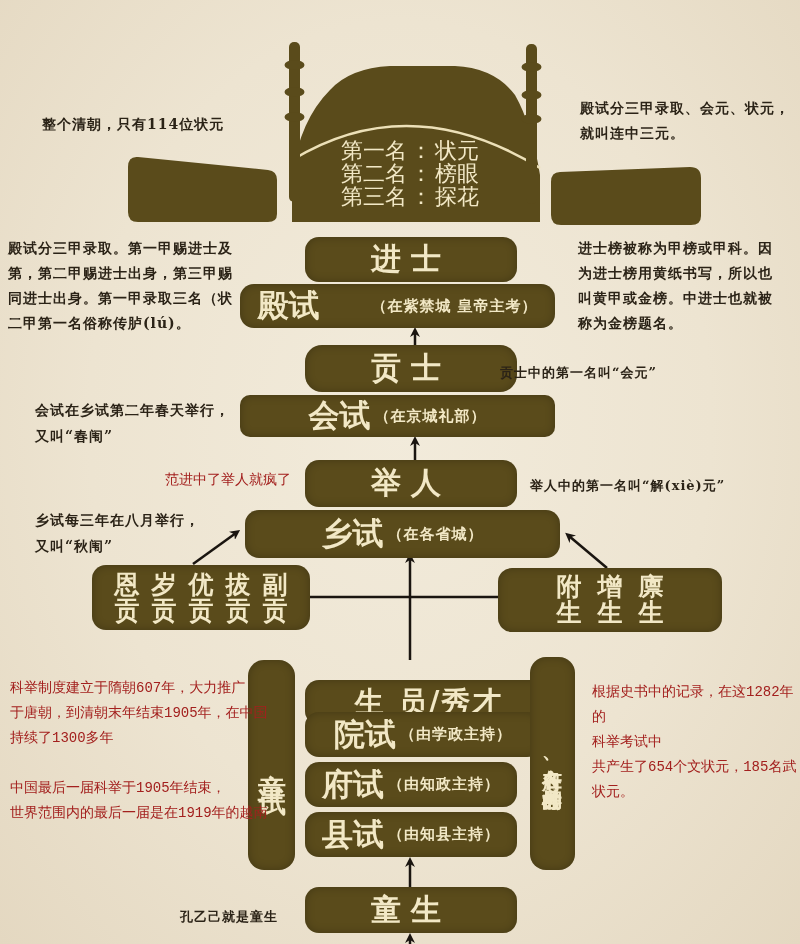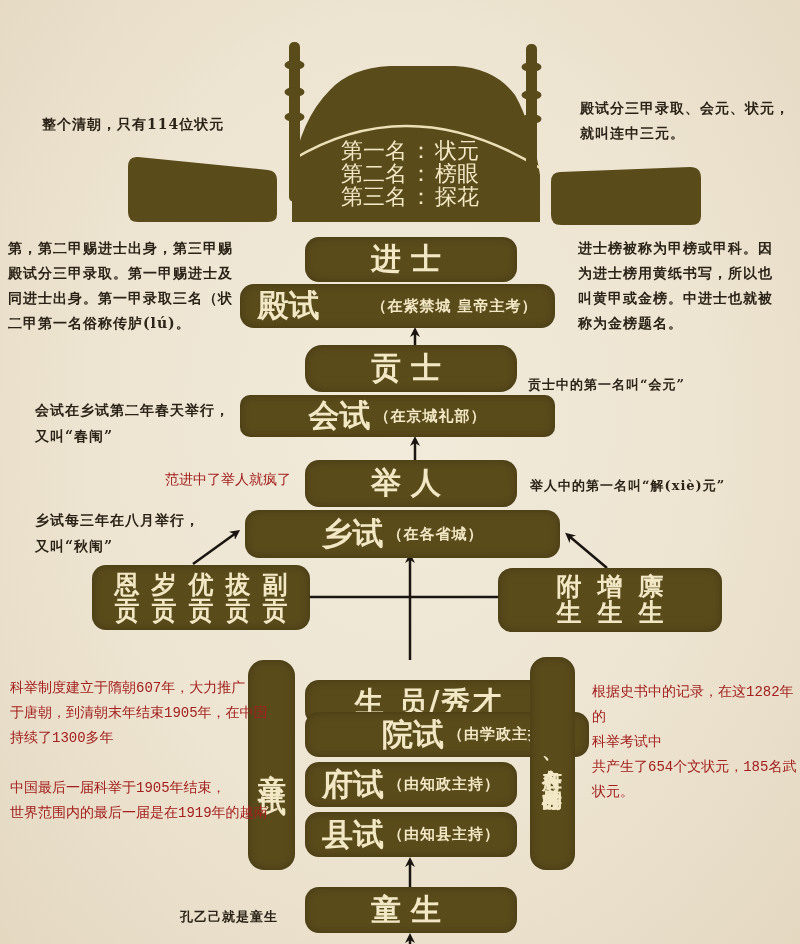--- a/index.html
+++ b/index.html
@@ -89,22 +89,22 @@
         <span style="width:28px;text-align:center">：</span>
         <span>探花</span>
     </div>
   </div>
 
   <div class="note" style="left:42px;top:112px;">整个清朝，只有114位状元</div>
   <div class="note" style="left:580px;top:96px;">殿试分三甲录取、会元、状元，</div>
   <div class="note" style="left:580px;top:121px;">就叫连中三元。</div>
 
   <div class="note" style="left:8px;top:236px;">
+    <div>殿试分三甲录取。第一甲赐进士及</div>
     <div>第，第二甲赐进士出身，第三甲赐</div>
-    <div>殿试分三甲录取。第一甲赐进士及</div>
     <div>同进士出身。第一甲录取三名（状</div>
     <div>二甲第一名俗称传胪(lú)。</div>
   </div>
 
   <div class="note" style="left:578px;top:236px;">
     <div>进士榜被称为甲榜或甲科。因</div>
     <div>为进士榜用黄纸书写，所以也</div>
     <div>叫黄甲或金榜。中进士也就被</div>
     <div>称为金榜题名。</div>
   </div>
@@ -124,21 +124,21 @@
       <span class="detail">（在京城礼部）</span>
   </div>
   <div class="box" style="left:305px;top:460px;width:212px;height:47px;">
     <span class="main">举人</span>
   </div>
   <div class="box" style="left:245px;top:510px;width:315px;height:48px;">
     <span class="exam">乡试</span>
       <span class="detail">（在各省城）</span>
   </div>
 
-  <div class="note" style="left:528px;top:360px;font-size:13px;margin-top:12px;">贡士中的第一名叫“会元”</div>
+  <div class="note" style="left:500px;top:360px;font-size:13px;">贡士中的第一名叫“会元”</div>
   <div class="note" style="left:35px;top:398px;">会试在乡试第二年春天举行，</div>
   <div class="note" style="left:35px;top:424px;">又叫“春闱”</div>
   <div class="red" style="left:165px;top:468px;">范进中了举人就疯了</div>
   <div class="note" style="left:530px;top:473px;font-size:13px;">举人中的第一名叫“解(xiè)元”</div>
   <div class="note" style="left:35px;top:508px;">乡试每三年在八月举行，</div>
   <div class="note" style="left:35px;top:534px;">又叫“秋闱”</div>
 
   <div class="box" style="left:92px;top:565px;width:218px;height:65px;">
     <div class="cols">
       <div class="col">
@@ -181,21 +181,21 @@
     </div>
   </div>
 
   <div class="vbox" style="left:248px;top:660px;width:47px;height:210px;">
     <span class="vtext" style="font-size:28px;letter-spacing:14px;">童试</span>
   </div>
 
   <div class="box" style="left:305px;top:680px;width:248px;height:45px;">
     <span class="exam" style="font-size:29px;letter-spacing:2px;">生 员/秀才</span>
   </div>
-  <div class="box" style="left:305px;top:712px;width:236px;height:45px;padding-left:48px;">
+  <div class="box" style="left:305px;top:712px;width:236px;height:45px;">
     <span class="exam">院试</span>
       <span class="detail">（由学政主持）</span>
   </div>
   <div class="box" style="left:305px;top:762px;width:212px;height:45px;">
     <span class="exam">府试</span>
       <span class="detail">（由知政主持）</span>
   </div>
   <div class="box" style="left:305px;top:812px;width:212px;height:45px;">
     <span class="exam">县试</span>
       <span class="detail">（由知县主持）</span>

